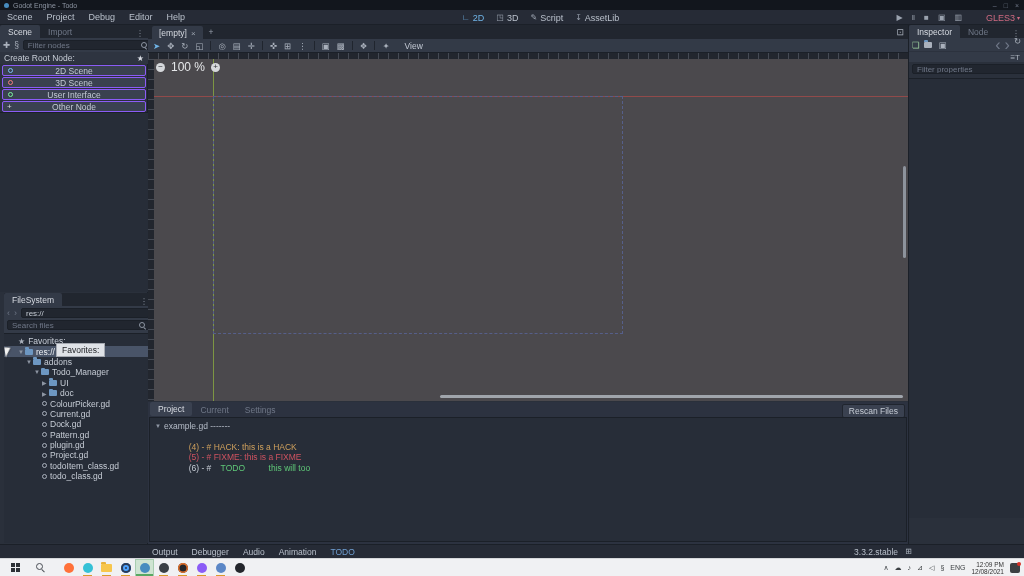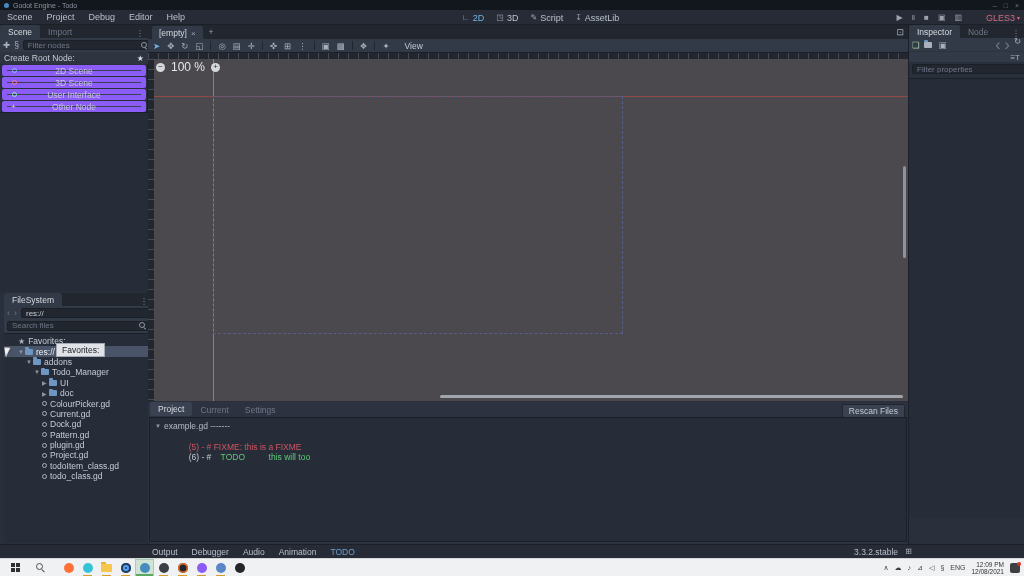--- a/index.html
+++ b/index.html
@@ -35,33 +35,33 @@
   .toolbar-row { background:#333a47; display:flex; align-items:center; gap:4px; padding:0 3px; }
   .tb-icon { color:#aab1bc; font-size:8.5px; }
   .filter { flex:1; height:10px; background:#21262f; border:1px solid #1b2028; border-radius:2px;
     color:#c7cdd6; font-size:8px; padding:0 12px 0 4px; outline:none; font-family:"Liberation Sans",sans-serif; }
   .filter::placeholder { color:#6f7787; }
   .mag { position:relative; width:7px; height:7px; flex:0 0 auto; }
   .mag::before { content:""; position:absolute; left:0; top:0; width:4px; height:4px;
     border:1px solid #8d95a2; border-radius:50%; }
   .mag::after { content:""; position:absolute; left:4.5px; top:4.5px; width:3px; height:1px;
     background:#8d95a2; transform:rotate(45deg); transform-origin:0 0; }
-  .input-wrap { position:relative; flex:1; display:flex; align-items:center; }
+  .input-wrap { position:relative; flex:1; display:flex; align-items:flex-start; }
   .input-wrap .mag { position:absolute; right:3px; top:2px; }
 
   
   #left-dock { position:absolute; left:0; top:25px; width:148px; height:519px;
     background:#2a303b; border-right:1px solid #1b2028; }
   #scene-dock { position:absolute; left:0; top:0; width:148px; height:267px; }
   #scene-toolbar { height:14px; }
   #create-root { display:flex; align-items:center; height:12px; padding:0 4px;
     color:#c7cdd6; font-size:8.5px; background:#2e3440; }
   #create-root .star { margin-left:auto; color:#d7dbe2; font-size:8px; }
   .root-btn { position:relative; display:flex; align-items:center; justify-content:center;
-    height:11px; margin:1px 2px 0 2px; background:#3a4150; border:5px solid #8b5cf6;
+    height:11px; margin:1px 2px 0 2px; background:#3a4150; border:1px solid #8b5cf6;
     border-radius:2px; color:#c3c9d4; font-size:8.5px; }
   .root-btn .ring { position:absolute; left:5px; width:5px; height:5px; border-radius:50%; border:1.5px solid; }
   .root-btn .plus { position:absolute; left:4px; color:#d7dbe2; font-size:8px; }
   #scene-empty { height:180px; background:#272d38; border-top:1px solid #1b2028; }
 
   
   #fs-dock { position:absolute; left:4px; top:268px; width:148px; height:251px; }
   #fs-nav { height:14px; }
   #fs-nav .nav-arrow { color:#6f7787; font-size:9px; }
   #fs-search-row { height:13px; background:#333a47; display:flex; padding:0 3px 2px 3px; }
@@ -395,20 +395,23 @@
         <span class="tab active">Project</span>
         <span class="tab">Current</span>
         <span class="tab">Settings</span>
         <span id="rescan-btn">Rescan Files</span>
       </div>
       <div id="bp-content">
         <div id="todo-header">
           <span class="chev">▼</span>
           <span>example.gd -------</span>
         </div>
+        <div class="todo-item" style="color: rgb(207, 160, 92);">
+          <span class="pfx"></span><span>(4) - # HACK: this is a HACK</span>
+        </div>
         <div class="todo-item" style="color: rgb(207, 83, 96);">
           <span class="pfx"></span><span>(5) - # FIXME: this is a FIXME</span>
         </div>
         <div class="todo-item" style="color: rgb(95, 200, 120);">
           <span class="pfx">(6) - #    </span><span>TODO          this will too</span>
         </div>
       </div>
     </div>
   </div>
 

